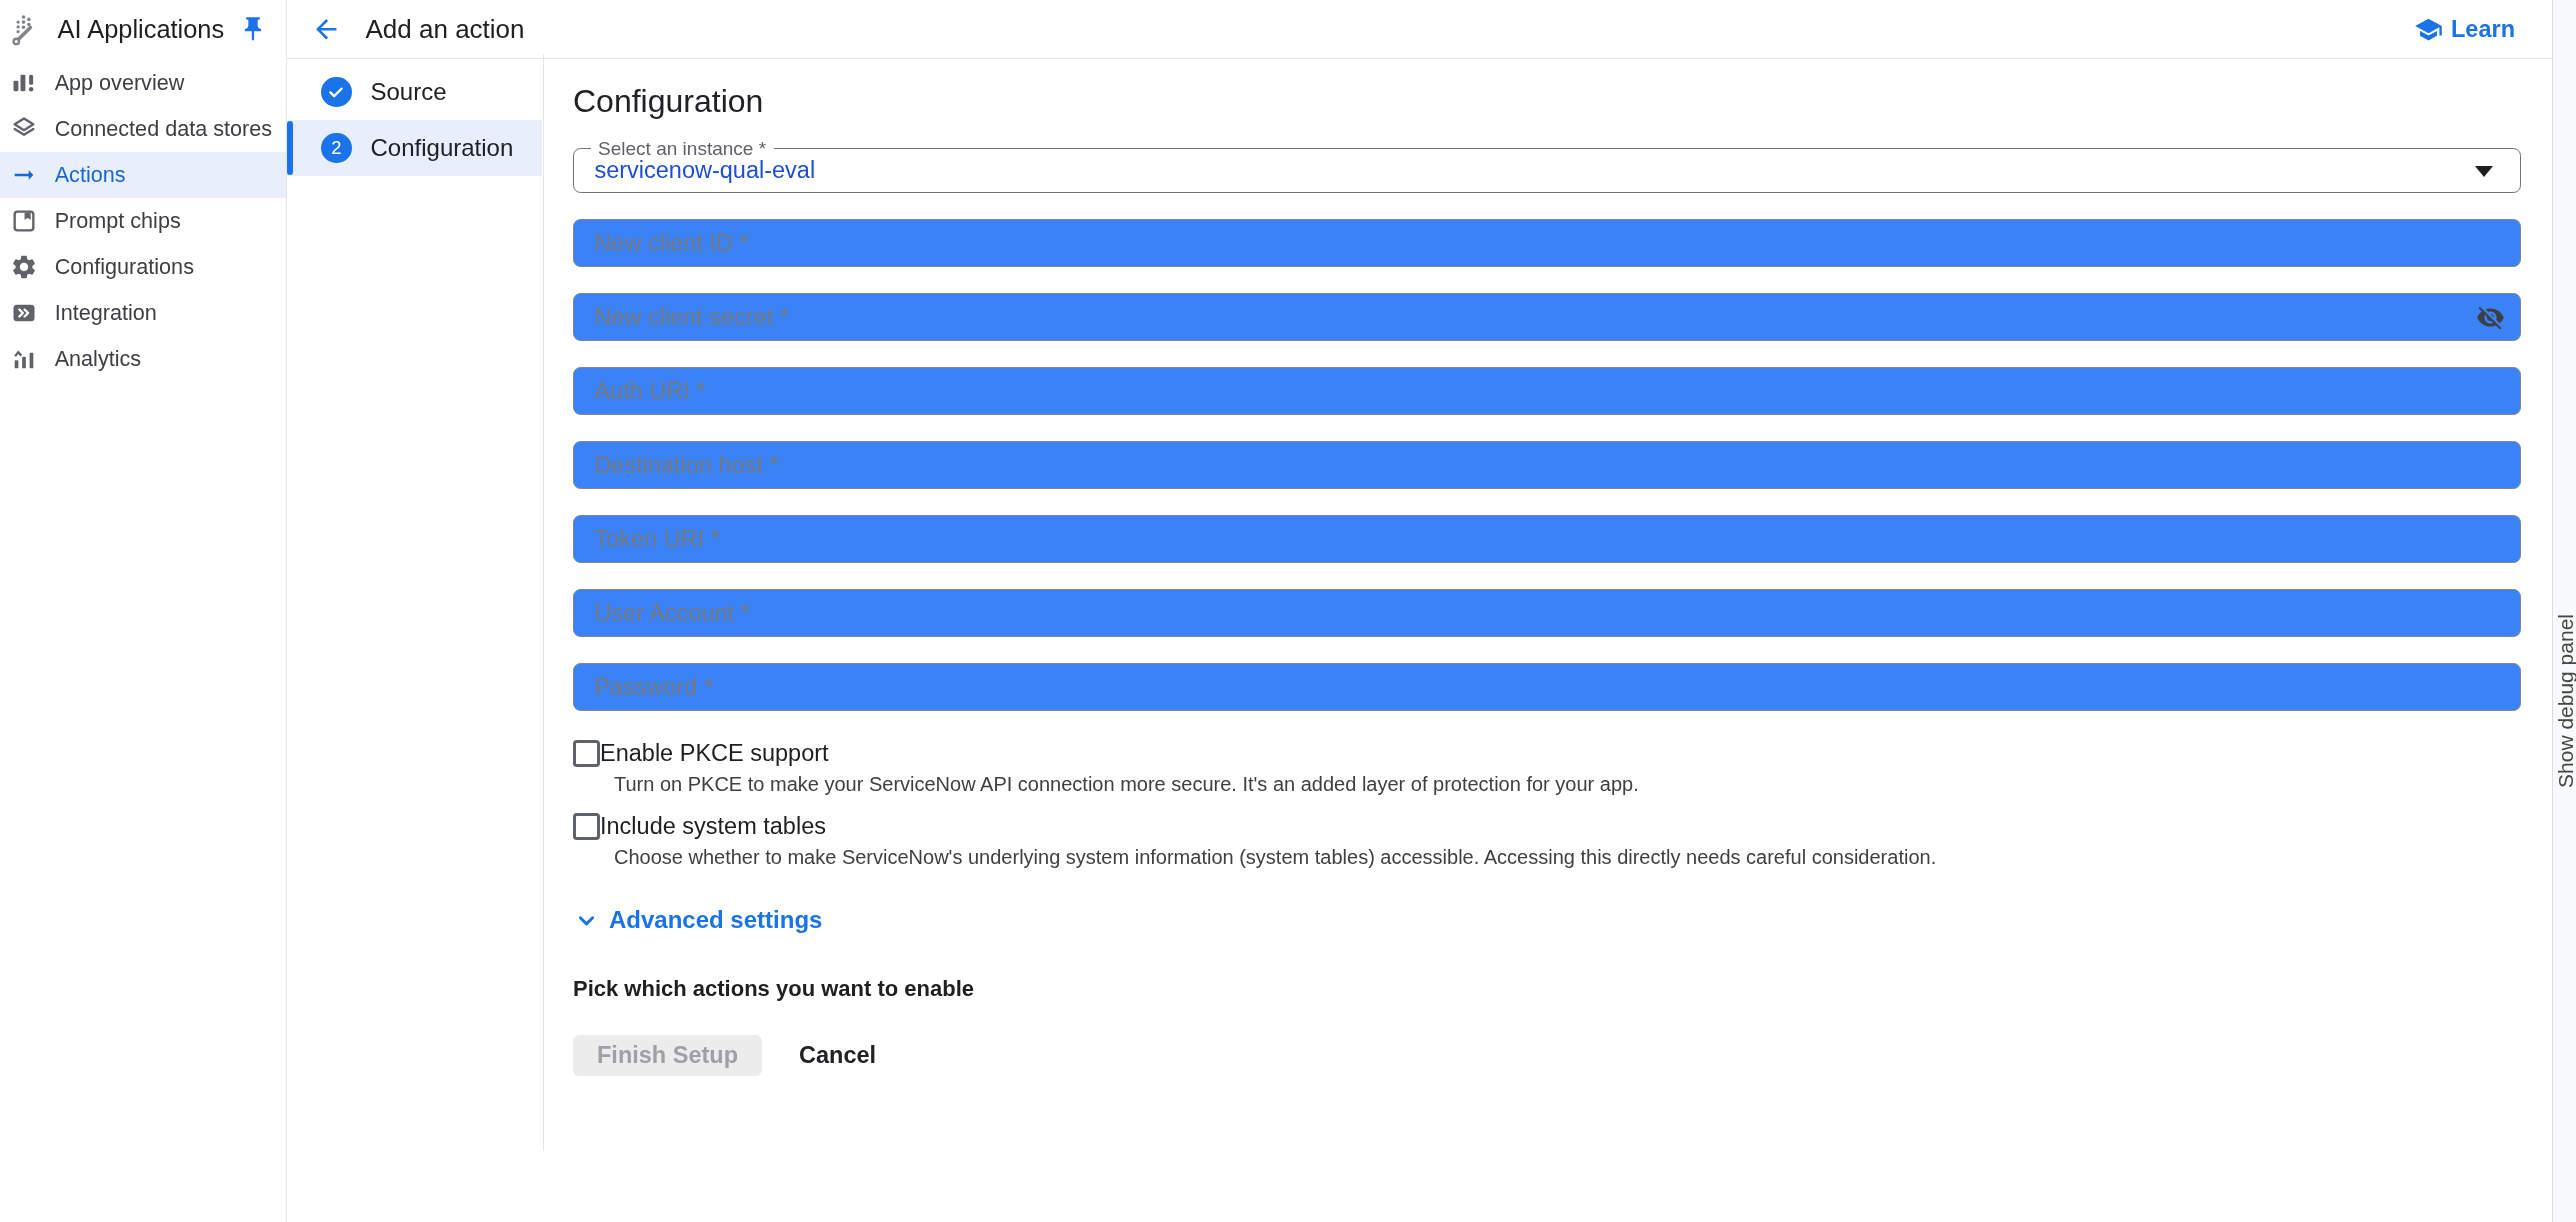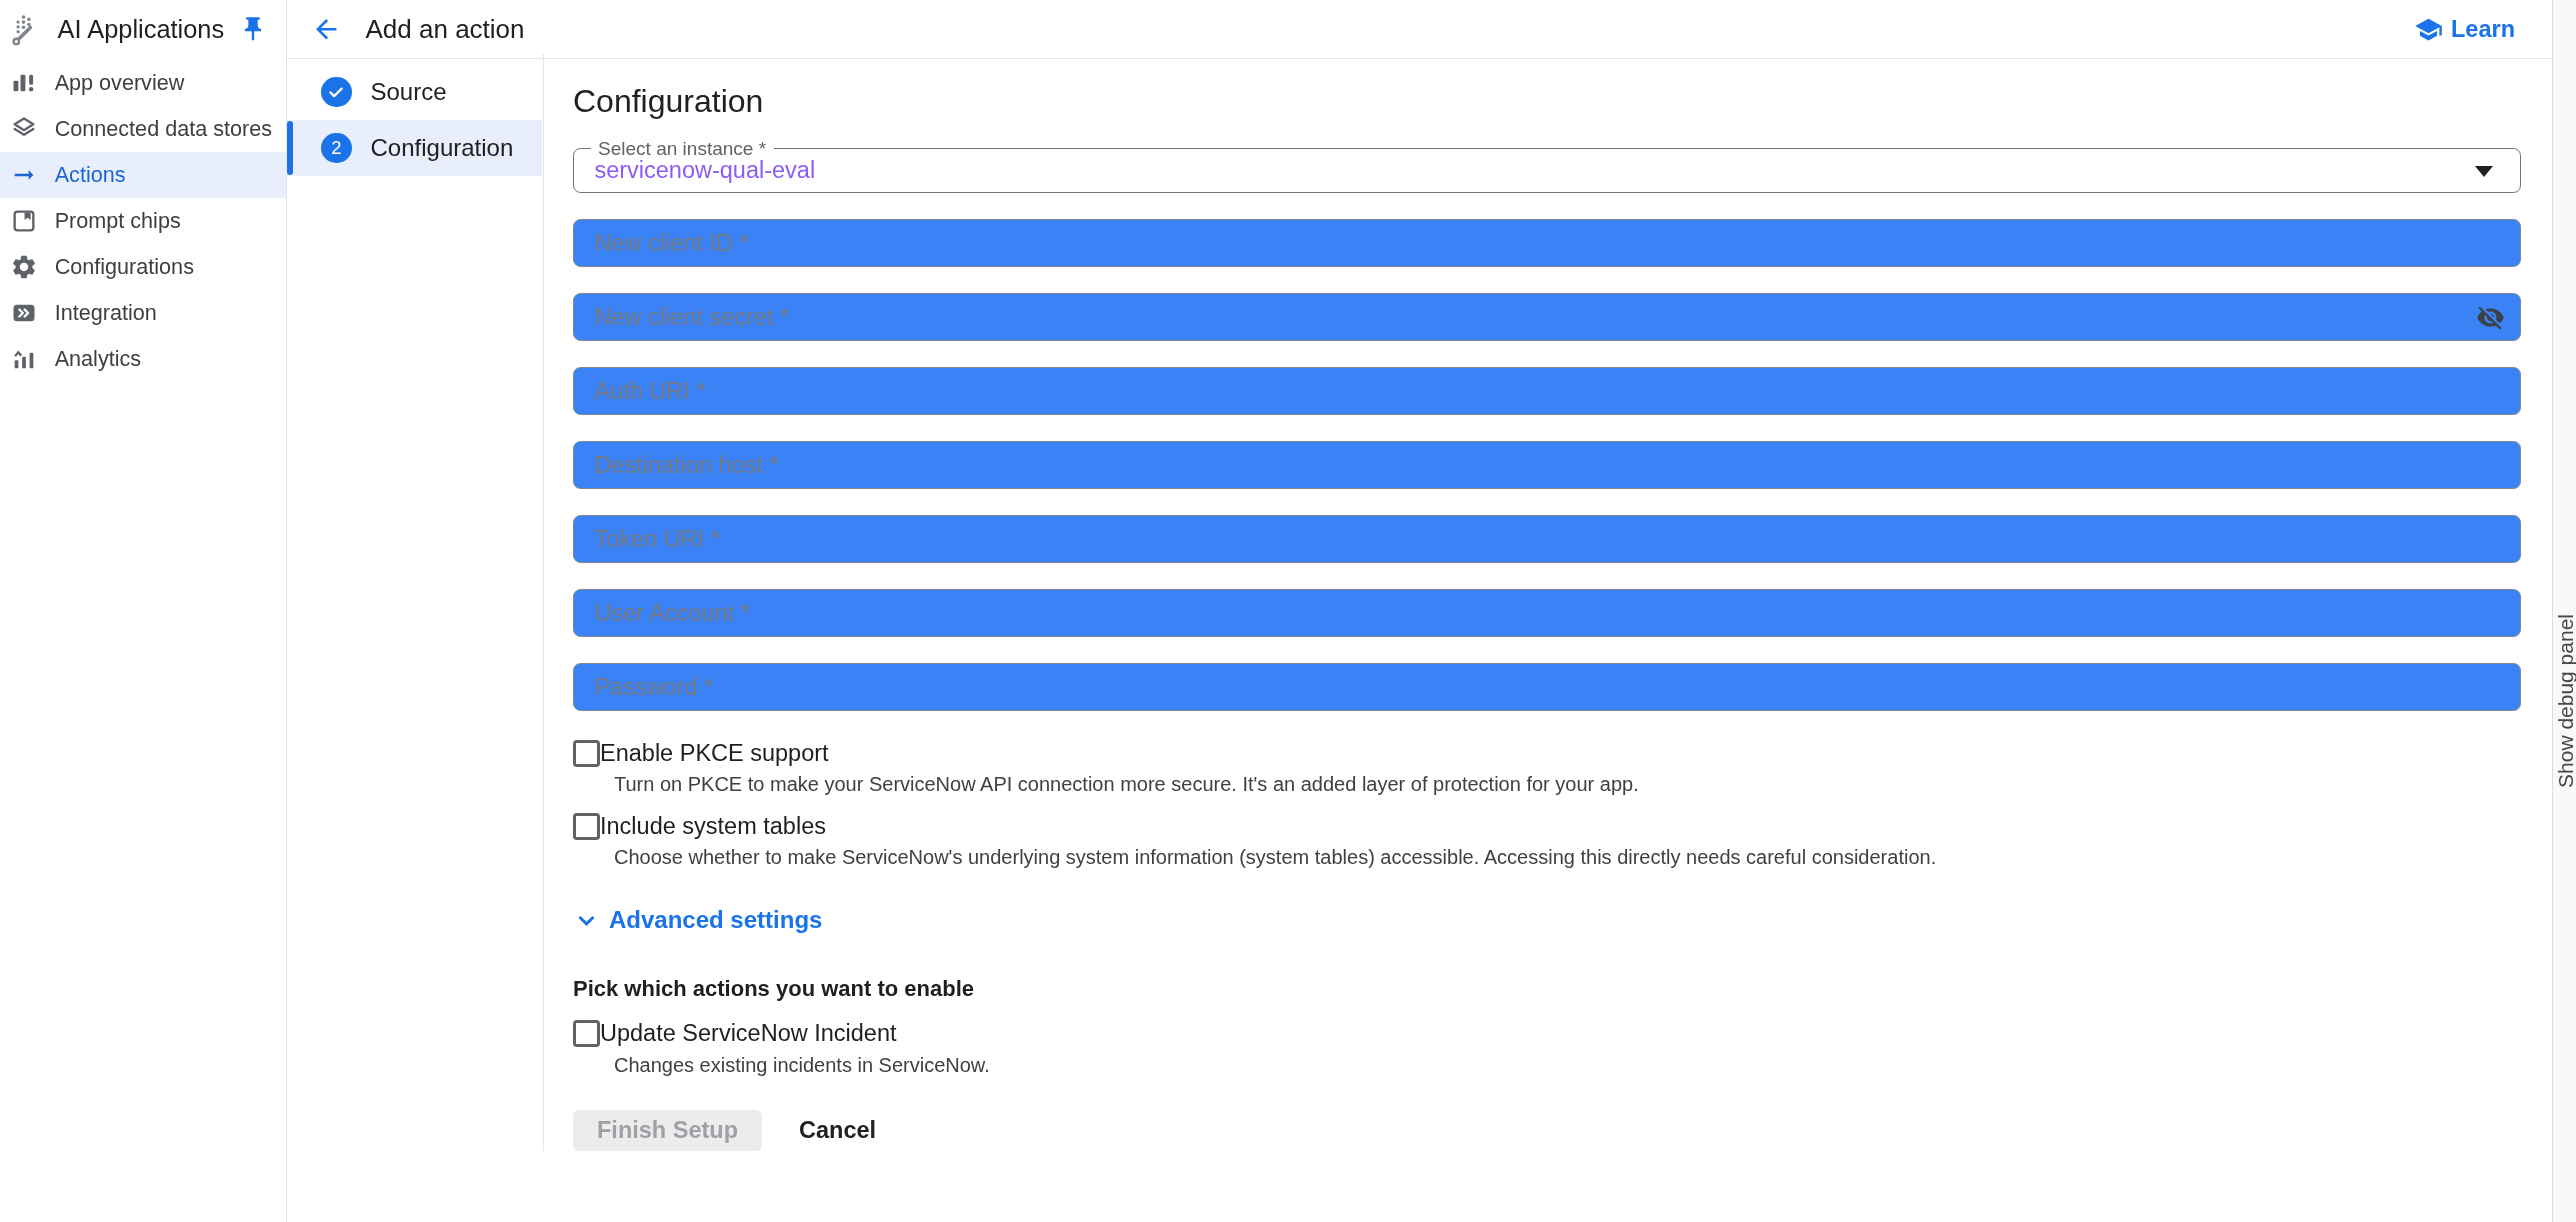--- a/index.html
+++ b/index.html
@@ -43,21 +43,21 @@
 
   
   .main { position:absolute; top:54px; left:544px; width:2008px; padding:29px 0 0 29px; }
   .form-heading { font-size:32px; font-weight:normal; color:#202124; margin:0; }
 
   .select-box { position:relative; margin-top:28px; width:1948px; height:45px;
                 border:1.9px solid #6e7377; border-radius:7.6px; background:#fff;
                 display:flex; align-items:center; cursor:pointer; }
   .select-label { position:absolute; top:-10.8px; left:16.5px; background:#fff; padding:0 7.6px;
                   font-size:19px; color:#5f6368; white-space:nowrap; }
-  .select-value { font-size:23.5px; color:#8b5cf6; padding-left:20.4px; }
+  .select-value { font-size:23.5px; color:#1d4ed8; padding-left:20.4px; }
   .select-arrow { position:absolute; right:27px; top:17px; width:0; height:0;
                   border-left:9.5px solid transparent; border-right:9.5px solid transparent;
                   border-top:11.4px solid #1f1f1f; }
 
   .field-wrap { position:relative; width:1948px; margin-top:26px; }
   .text-field { width:100%; height:48px; border:1.9px solid #82878c; border-radius:7.6px;
                 font-family:"Liberation Sans", sans-serif; font-size:23.5px; color:#1f1f1f;
                 padding:0 57px 0 20.4px; background:#3b82f6; outline:none; }
   .text-field::placeholder { color:#75797e; opacity:1; }
   .eye-btn { position:absolute; right:16.5px; top:9.5px; width:29px; height:29px; cursor:pointer; display:flex; }
@@ -292,27 +292,20 @@
       <svg width="27" height="27" viewBox="0 0 24 24" fill="none" stroke="#1a73e8" stroke-width="2.6" stroke-linecap="round" stroke-linejoin="round">
         <path d="M6.5 9.5 12 15l5.5-5.5"></path>
       </svg>
     </span>
     <span class="advanced-label">Advanced settings</span>
   </div>
 
   <div class="actions-heading">Pick which actions you want to enable</div>
 
   <div class="action-options">
-    <div class="option">
-      <div class="opt-row">
-        <span class="checkbox"></span>
-        <span class="opt-label">Update ServiceNow Incident</span>
-      </div>
-      <div class="opt-desc">Changes existing incidents in ServiceNow.</div>
-    </div>
   </div>
 
   <div class="btn-row">
     <button class="finish-btn" disabled="">Finish Setup</button>
     <button class="cancel-btn">Cancel</button>
   </div>
 </div>
 
 <div class="debug-strip">
   <span class="debug-label">Show debug panel</span>

